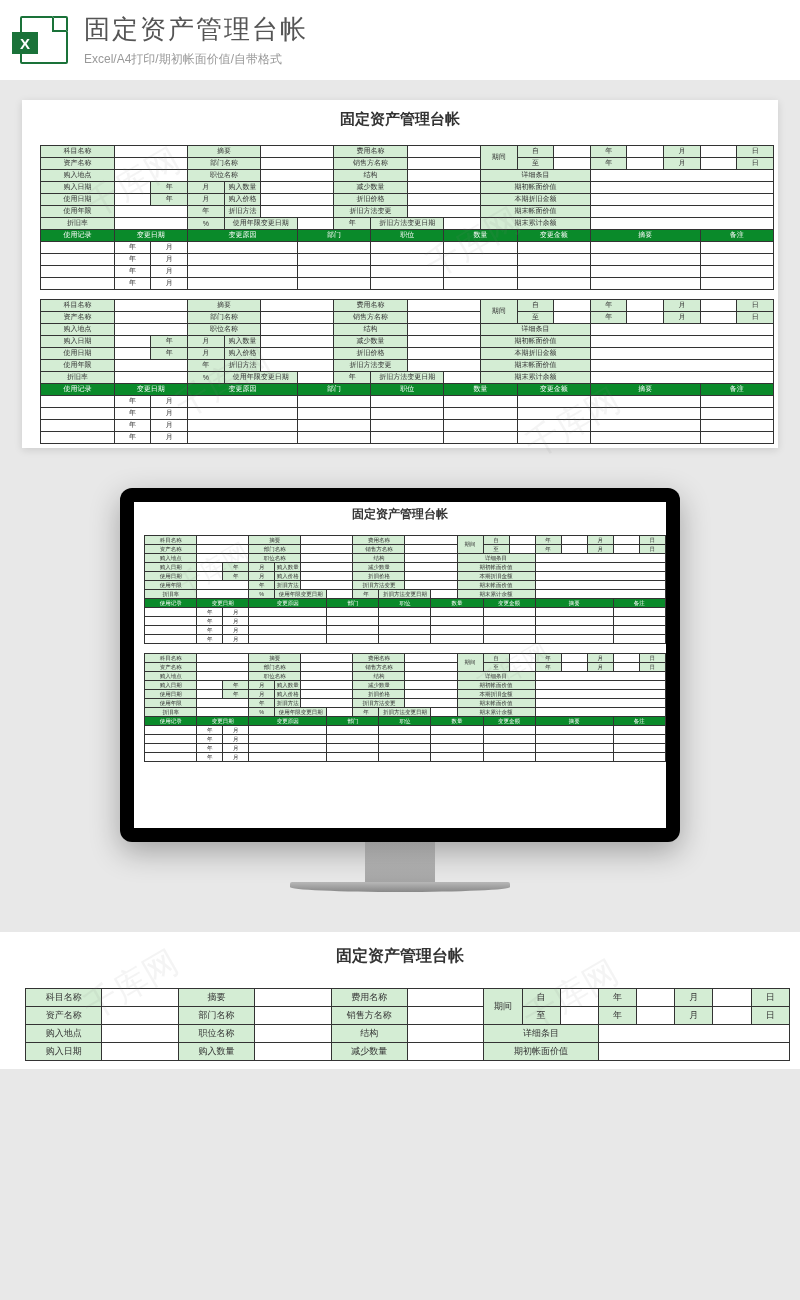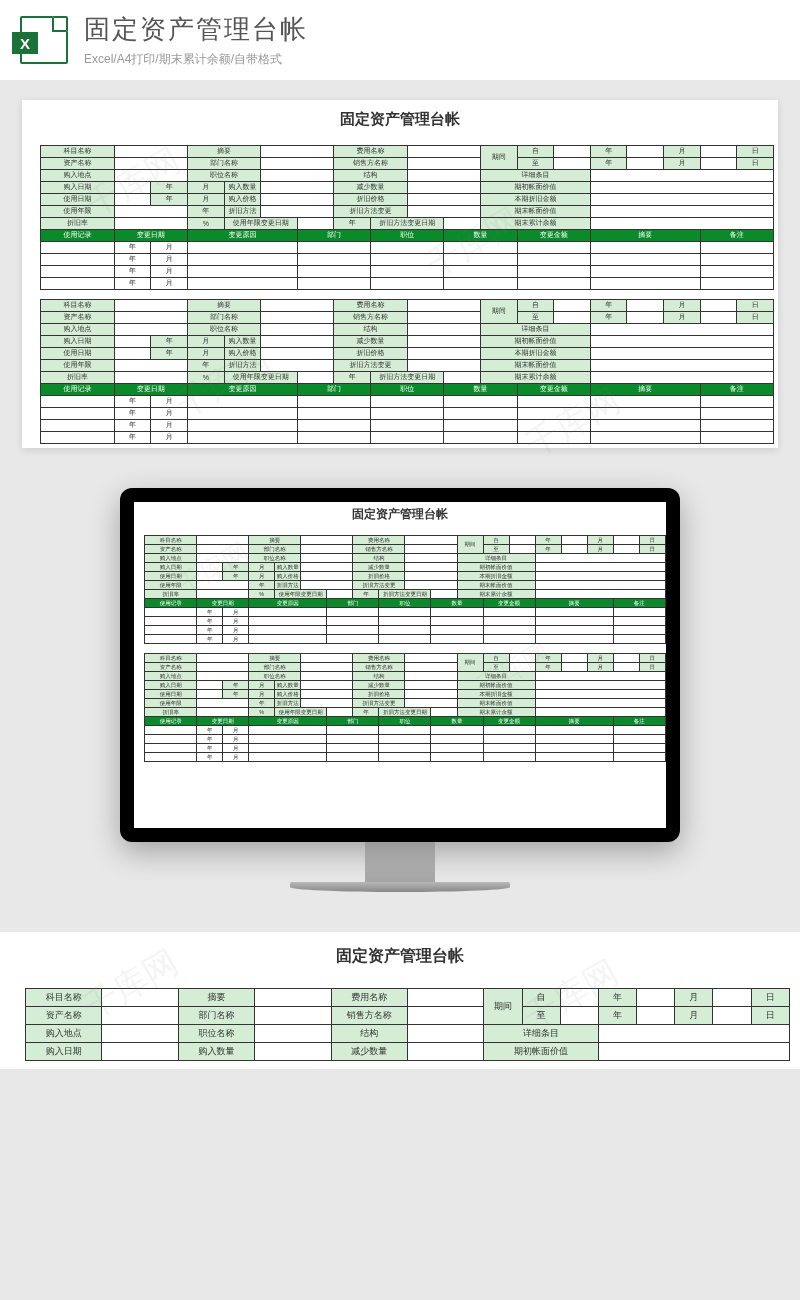--- a/index.html
+++ b/index.html
@@ -133,21 +133,21 @@
     font-family: SimSun, serif;
   }
 </style>
 </head>
 <body>
 
 <div class="header-bar">
   <div class="excel-icon"></div>
   <div class="header-text">
     <h1>固定资产管理台帐</h1>
-    <p>Excel/A4打印/期末累计余额/自带格式</p>
+    <p>Excel/A4打印/期初帐面价值/自带格式</p>
   </div>
 </div>
 
 <div class="preview-card" style="position:relative;">
   <span class="wm" style="top:60px;left:60px;">千库网</span>
   <span class="wm" style="top:120px;left:400px;">千库网</span>
   <span class="wm" style="top:260px;left:150px;">千库网</span>
   <span class="wm" style="top:300px;left:500px;">千库网</span>
   <div class="sheet" id="sheet-slot-1">
   <div class="sheet-title">固定资产管理台帐</div>

